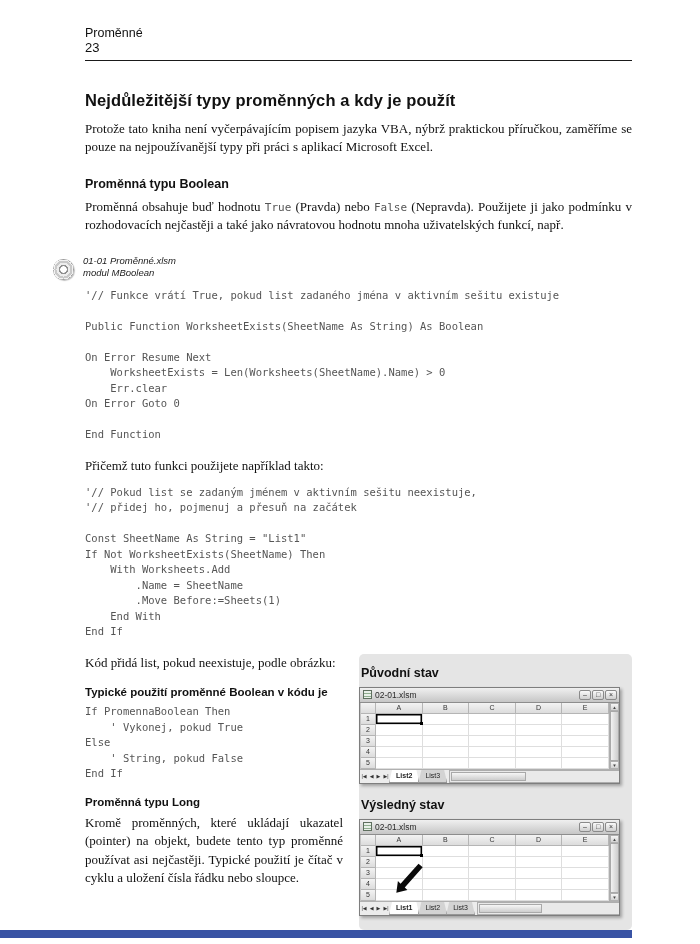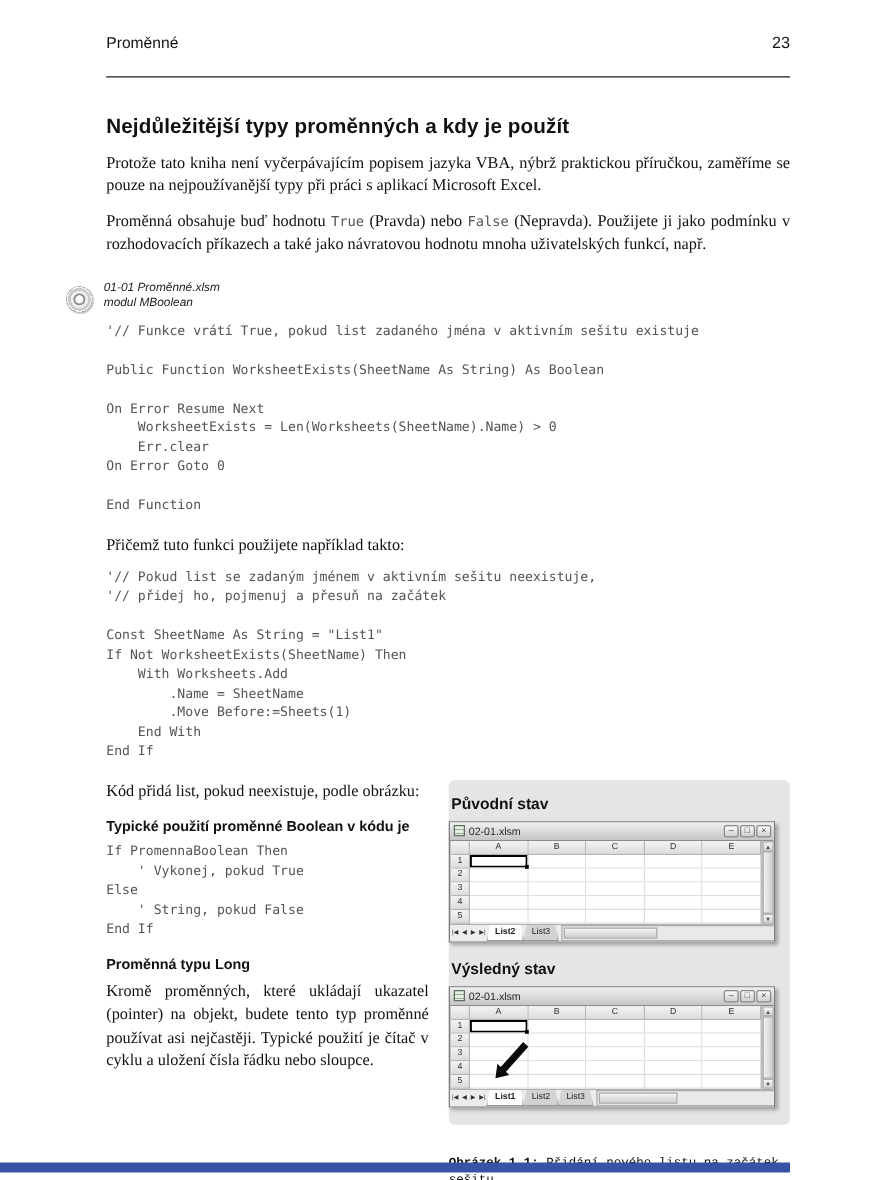--- a/index.html
+++ b/index.html
@@ -6,21 +6,21 @@
   html,body { margin:0; padding:0; }
   body {
     width:700px; height:944px; background:#ffffff; overflow:hidden;
     font-family:"Liberation Serif", serif; color:#111;
   }
   .page { position:relative; width:700px; height:944px; padding:26px 68px 0 85px; }
 
   
   .runhead { display:flex; justify-content:space-between; align-items:baseline;
     font-family:"Liberation Sans", sans-serif; font-size:12.5px;
-    border-bottom:1px solid #1a1a1a; padding-bottom:20px; }
+    border-bottom:1px solid #1a1a1a; padding-bottom:5px;flex-direction:column; }
   .runhead .pagenum { font-size:13px;text-align:right; }
 
   h1.title { font-family:"Liberation Sans", sans-serif; font-weight:bold;
     font-size:16.5px; margin:30px 0 10px 0; letter-spacing:0.1px; }
 
   p.body { font-size:13px; line-height:1.42; text-align:justify; margin:0 0 10px 0; }
 
   h2.subhead { font-family:"Liberation Sans", sans-serif; font-weight:bold;
     font-size:12.5px; margin:20px 0 7px 0; }
 
@@ -99,22 +99,23 @@
 
   <div class="runhead">
     <span>Proměnné</span>
     <span class="pagenum">23</span>
   </div>
 
   <h1 class="title">Nejdůležitější typy proměnných a kdy je použít</h1>
 
   <p class="body">Protože tato kniha není vyčerpávajícím popisem jazyka VBA, nýbrž praktickou příručkou, zaměříme se pouze na nejpoužívanější typy při práci s aplikací Microsoft Excel.</p>
 
-
-  <p class="body"><span>Proměnná obsahuje buď hodnotu </span><span class="inlinecode">True</span><span> (Pravda) nebo </span><span class="inlinecode">False</span><span> (Nepravda). Použijete ji jako podmínku v rozhodovacích příkazech a také jako návratovou hodnotu mnoha uživatelských funkcí, např.</span></p>
+  <h2 class="subhead">Proměnná typu Boolean</h2>
+
+  <p class="body"><span>Proměnná obsahuje buď hodnotu </span><span class="inlinecode">True</span><span> (Pravda) nebo </span><span class="inlinecode">False</span><span> (Nepravda). Použijete ji jako podmínku v rozhodovacích nejčastěji a také jako návratovou hodnotu mnoha uživatelských funkcí, např.</span></p>
 
   <div class="filenote">
     <span class="cd"></span>
     <span class="filenote-text">
       <span>01-01 Proměnné.xlsm</span><br>
       <span>modul MBoolean</span>
     </span>
   </div>
 
   <pre class="code">'// Funkce vrátí True, pokud list zadaného jména v aktivním sešitu existuje

